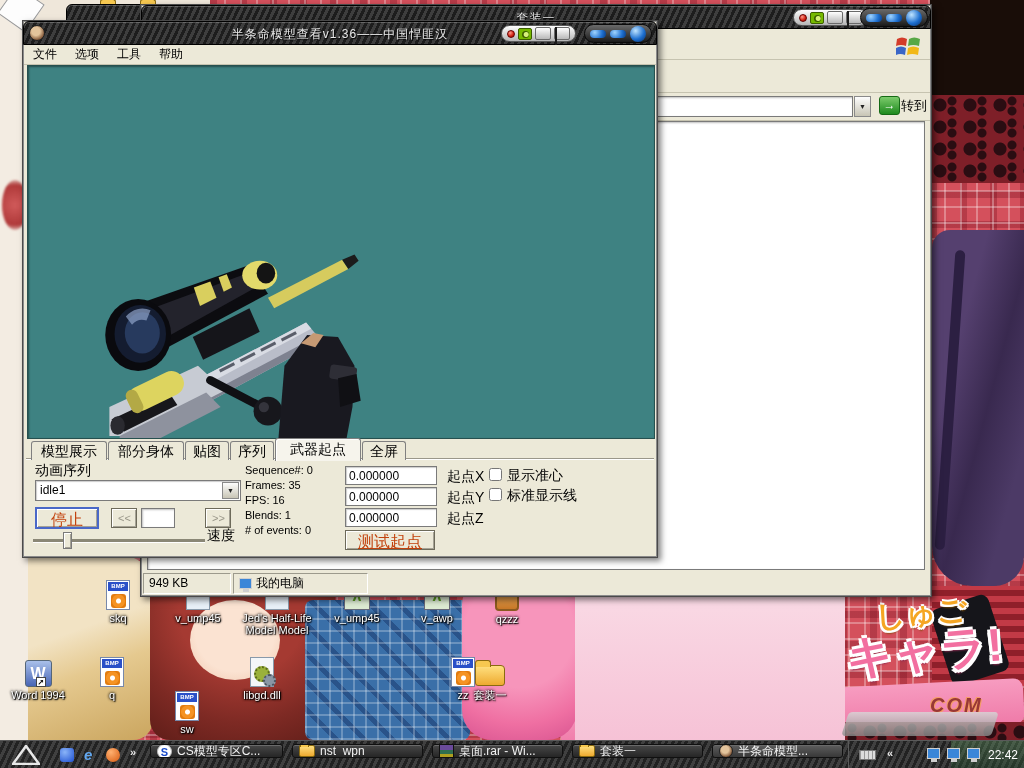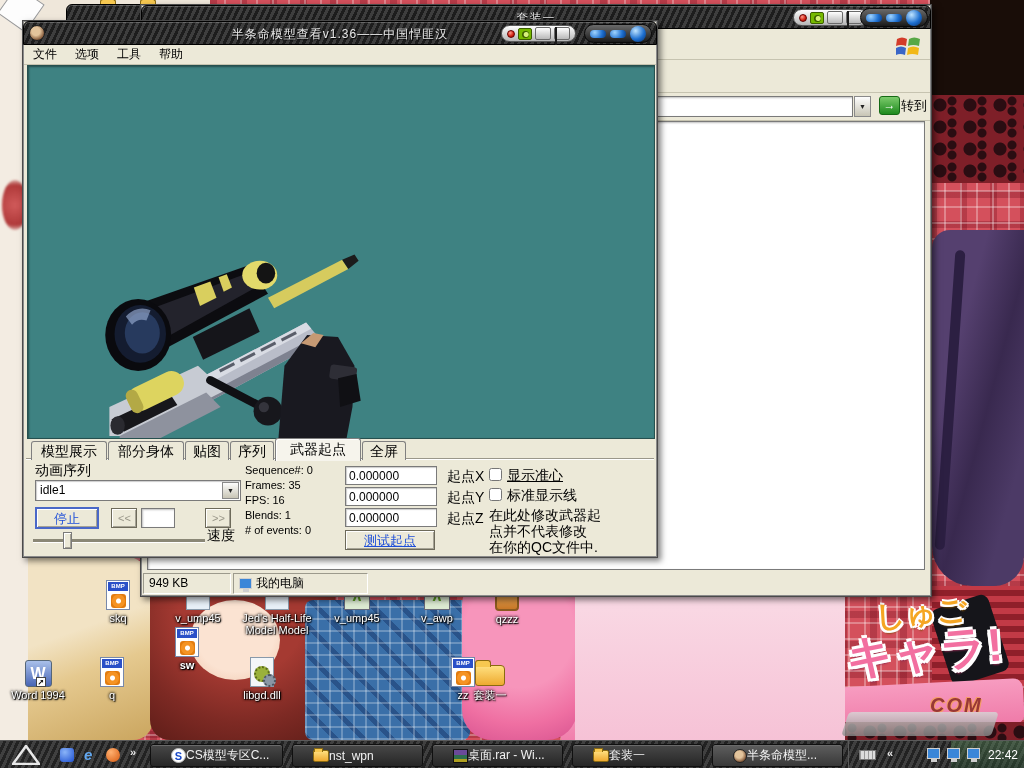--- a/index.html
+++ b/index.html
@@ -89,21 +89,21 @@
   .glyph-rect{width:9px;height:6px;border:1px solid #1a1a1a;margin:2px auto 0;}
   .tb-blue{position:absolute;top:2px;height:19px;border-radius:10px;padding:0 5px;display:flex;align-items:center;gap:4px;
     background:linear-gradient(#6a6a6a,#1a1a1a);border:1px solid #0a0a0a;}
   .pill{width:16px;height:8px;border-radius:4px;background:radial-gradient(circle at 30% 30%,#9fd4ff,#1d6fd0 60%,#0a3a80);}
   .orb{width:16px;height:16px;border-radius:50%;background:radial-gradient(circle at 35% 30%,#bfe4ff,#1d6fd0 55%,#072a60);}
   .ic-monkey{width:16px;height:16px;border-radius:50%;border:1px solid #222;
     background:radial-gradient(circle at 42% 38%,#e3c49c 0 35%,#8a6040 70%,#4a2e18);}
 
   
   .btn3d{background:#ECE9D8;border:1px solid #6d6a5a;box-shadow:inset 1px 1px 0 #fff,inset -1px -1px 0 #a5a295;
-    font-size:13px;color:#1d4ed8;text-align:center;}
+    font-size:16px;color:#c2410c;text-align:center;}
   .btn3d.disabled{color:#9a9789;}
   .sunken{background:#fff;border:1px solid #7a7a7a;box-shadow:inset 1px 1px 2px rgba(0,0,0,.25);}
   .win-classic{background:#ECE9D8;border:1px solid #4a4a4a;box-shadow:0 0 0 1px #8a8a8a inset, 3px 3px 6px rgba(0,0,0,.5);}
 
   
   #viewer{position:absolute;left:22px;top:20px;width:636px;height:538px;z-index:20;}
   #viewer .menubar{position:absolute;left:1px;right:1px;top:24px;height:20px;background:#ECE9D8;
     border-bottom:1px solid #c6c3b0;display:flex;align-items:center;}
   #viewer .menubar span{padding:2px 9px;font-size:12px;color:#000;}
   #viewport{position:absolute;left:4px;top:44px;width:628px;height:374px;background:#3E8282;
@@ -141,23 +141,23 @@
   .statusbar{position:absolute;left:2px;right:2px;bottom:2px;height:21px;display:flex;gap:2px;background:#ECE9D8;}
   .statusbar .pane{border:1px solid;border-color:#9c9a8c #fff #fff #9c9a8c;background:#ECE9D8;
     font-size:12px;line-height:19px;color:#000;padding:0 5px;white-space:nowrap;overflow:hidden;}
   .winflag{position:absolute;right:8px;top:4px;width:27px;height:24px;}
   .ic-mon{width:13px;height:11px;border:1px solid #cfcfcf;background:#3a86d8;position:relative;display:inline-block;}
   .ic-mon::after{content:"";position:absolute;left:3px;bottom:-4px;width:6px;height:3px;background:#cfcfcf;}
 
   
   #taskbar{position:absolute;left:0;top:740px;width:1024px;height:28px;z-index:50;
     background:repeating-linear-gradient(115deg,#404040 0 3px,#222 3px 6px);border-top:1px solid #5a5a5a;}
-  .taskbtn{position:absolute;top:3px;height:23px;border-radius:3px;background:linear-gradient(#484848,#262626);
+  .taskbtn{position:absolute;top:3px;height:14px;border-radius:3px;background:linear-gradient(#484848,#262626);
     border:1px solid #101010;box-shadow:inset 0 1px 0 #6a6a6a;color:#f2f2f2;font-size:12px;
-    display:flex;align-items:center;padding:0 20px;overflow:hidden;white-space:nowrap;}
+    display:flex;align-items:center;gap:5px;padding:0 6px;overflow:hidden;white-space:nowrap;}
   .taskbtn.active{background:linear-gradient(#5e5e5e,#383838);}
   .tico{flex:0 0 auto;}
   .ic-sogou{width:15px;height:15px;border-radius:50%;background:#fff;border:1px solid #bbb;color:#1a4ac8;
     font-weight:bold;font-size:11px;line-height:14px;text-align:center;}
   .ic-sogou::before{content:"S";}
   .ic-ie{color:#62a8f0;font-style:italic;font-weight:bold;font-size:15px;line-height:15px;}
   .ic-ie::before{content:"e";}
   .ic-blueapp{width:14px;height:14px;border-radius:3px;background:radial-gradient(circle at 35% 30%,#8ab4f8,#1d4fd0);}
   .ic-fox{width:14px;height:14px;border-radius:50%;background:radial-gradient(circle at 35% 30%,#ffb070,#d85a10);}
   .mini-folder{width:16px;height:12px;background:linear-gradient(#ffe080,#eeaa30);border:1px solid #8a6a10;
@@ -249,21 +249,21 @@
         </div>
       </div>
     <div class="ilabel">Word 1994</div>
   </div>
   <div class="dicon" style="left:76px;top:654px;">
     <div class="art">
         <div class="ic-bmp"></div>
       </div>
     <div class="ilabel">q</div>
   </div>
-  <div class="dicon" style="left:151px;top:624px;font-weight:bold;">
+  <div class="dicon" style="left:151px;top:688px;">
     <div class="art">
         <div class="ic-bmp"></div>
       </div>
     <div class="ilabel">sw</div>
   </div>
   <div class="dicon" style="left:226px;top:654px;">
     <div class="art">
         <div class="ic-dll"></div>
       </div>
     <div class="ilabel">libgd.dll</div>
@@ -423,28 +423,23 @@
 
     <input class="origin-input" style="left: 322px; top: 445px;" value="0.000000">
     <div class="cn-label" style="left:424px;top:447px;">起点X</div>
     <input class="origin-input" style="left: 322px; top: 466px;" value="0.000000">
     <div class="cn-label" style="left:424px;top:468px;">起点Y</div>
     <input class="origin-input" style="left: 322px; top: 487px;" value="0.000000">
     <div class="cn-label" style="left:424px;top:489px;">起点Z</div>
     <button class="btn3d" style="position:absolute;left:322px;top:509px;width:90px;height:20px;z-index:5;text-decoration:underline;">测试起点</button>
 
     <input type="checkbox" class="chk" style="left: 466px; top: 447px;">
-    <div class="cn-label" style="left:484px;top:446px;text-decoration:underline;">显示准心</div>
+    <div class="cn-label" style="left:484px;top:446px;">显示准心</div>
     <input type="checkbox" class="chk" style="left: 466px; top: 467px;">
     <div class="cn-label" style="left:484px;top:466px;">标准显示线</div>
-    <div style="position:absolute;left:466px;top:486px;width:170px;z-index:5;">
-      <div class="note-line">在此处修改武器起</div>
-      <div class="note-line">点并不代表修改</div>
-      <div class="note-line">在你的QC文件中.</div>
-    </div>
   </div>
 
   <div id="taskbar">
     <div style="position:absolute;left:0;top:0;width:52px;height:28px;">
       <svg style="position:absolute;left:12px;top:4px;" width="28" height="20" viewBox="0 0 28 20">
         <polygon points="14,1 27,19 1,19" fill="none" stroke="#e8e8e8" stroke-width="2.5"></polygon>
       </svg>
     </div>
     <span class="ic-blueapp" style="position:absolute;left:60px;top:7px;"></span>
     <span class="ic-ie" style="position:absolute;left:84px;top:6px;"></span>

